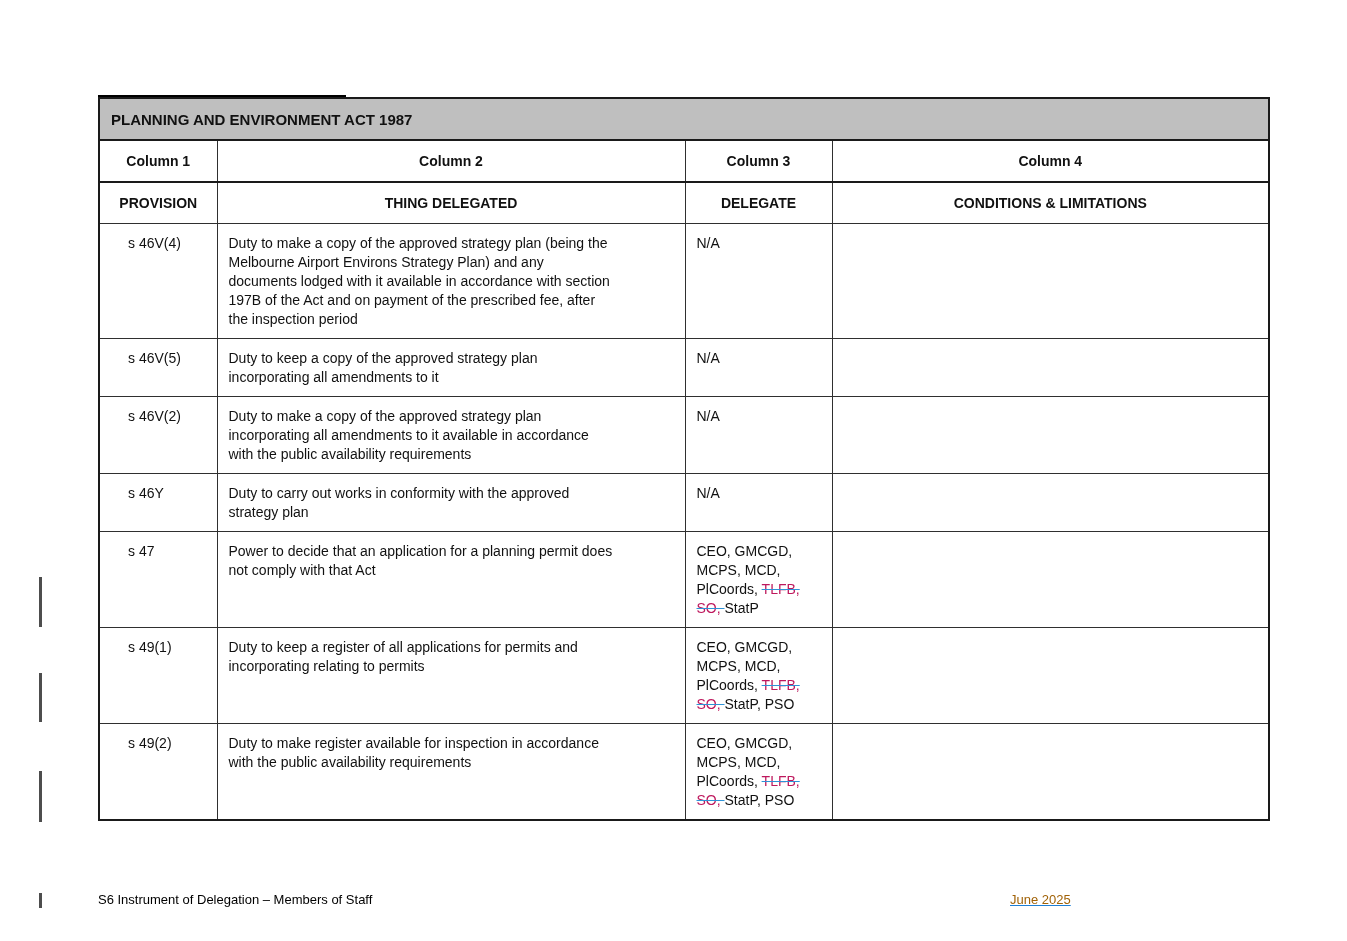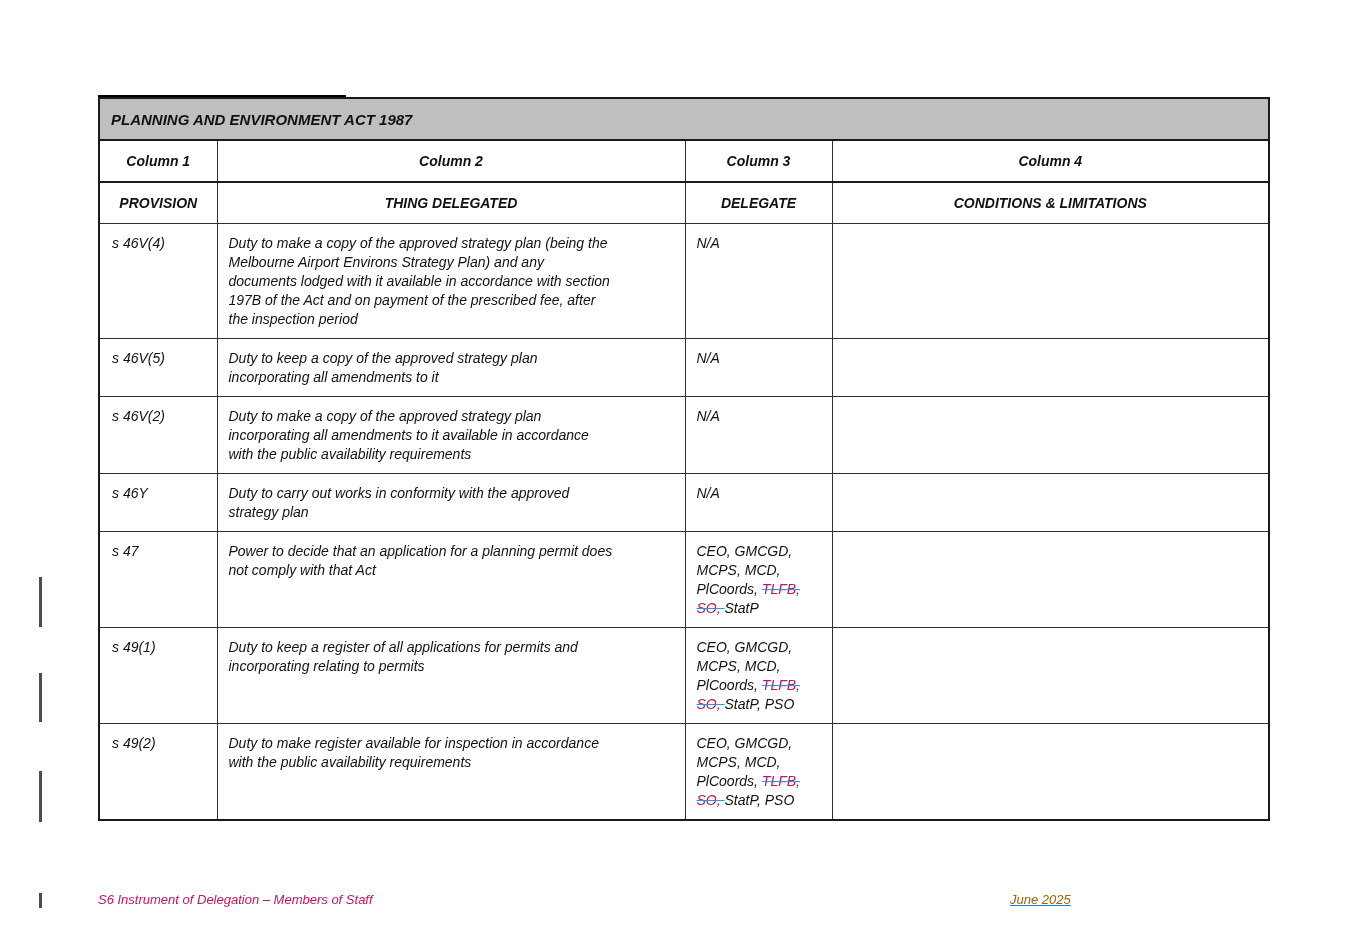--- a/index.html
+++ b/index.html
@@ -7,21 +7,20 @@
     padding: 0;
     background: #ffffff;
     font-family: "Liberation Sans", sans-serif;
   }
   .page {
     position: relative;
     width: 1347px;
     height: 941px;
     background: #ffffff;
     overflow: hidden;
-    font-style: italic;
   }
   
   .change-bar {
     position: absolute;
     left: 39px;
     width: 3px;
     background: #4d4d4d;
   }
   
   .top-rule {
@@ -65,33 +64,33 @@
     padding: 0 8px;
     font-size: 14px;
     font-weight: bold;
   }
   tr.headers-row th { border-top: 2px solid #1a1a1a; margin-left: 31px; }
   tbody td {
     padding: 10px 11px 9px 11px;
     font-size: 14px;
     line-height: 19px;
   }
-  td.c1 { padding-left: 12px; }
+  td.c1 { padding-left: 28px; }
   .tline, .dline { white-space: nowrap; }
   .del {
     color: #be185d;
     text-decoration: line-through;
     text-decoration-color: #2e93d8;
   }
   .footer-left {
     position: absolute;
     left: 98px;
     top: 892px;
     font-size: 13px;
-    color: #be185d;
+    color: #000000;
   }
   .footer-date {
     position: absolute;
     left: 1010px;
     top: 892px;
     font-size: 13px;
     color: #a16207;
     text-decoration: underline;
     text-decoration-color: #1d7fd6;
   }

